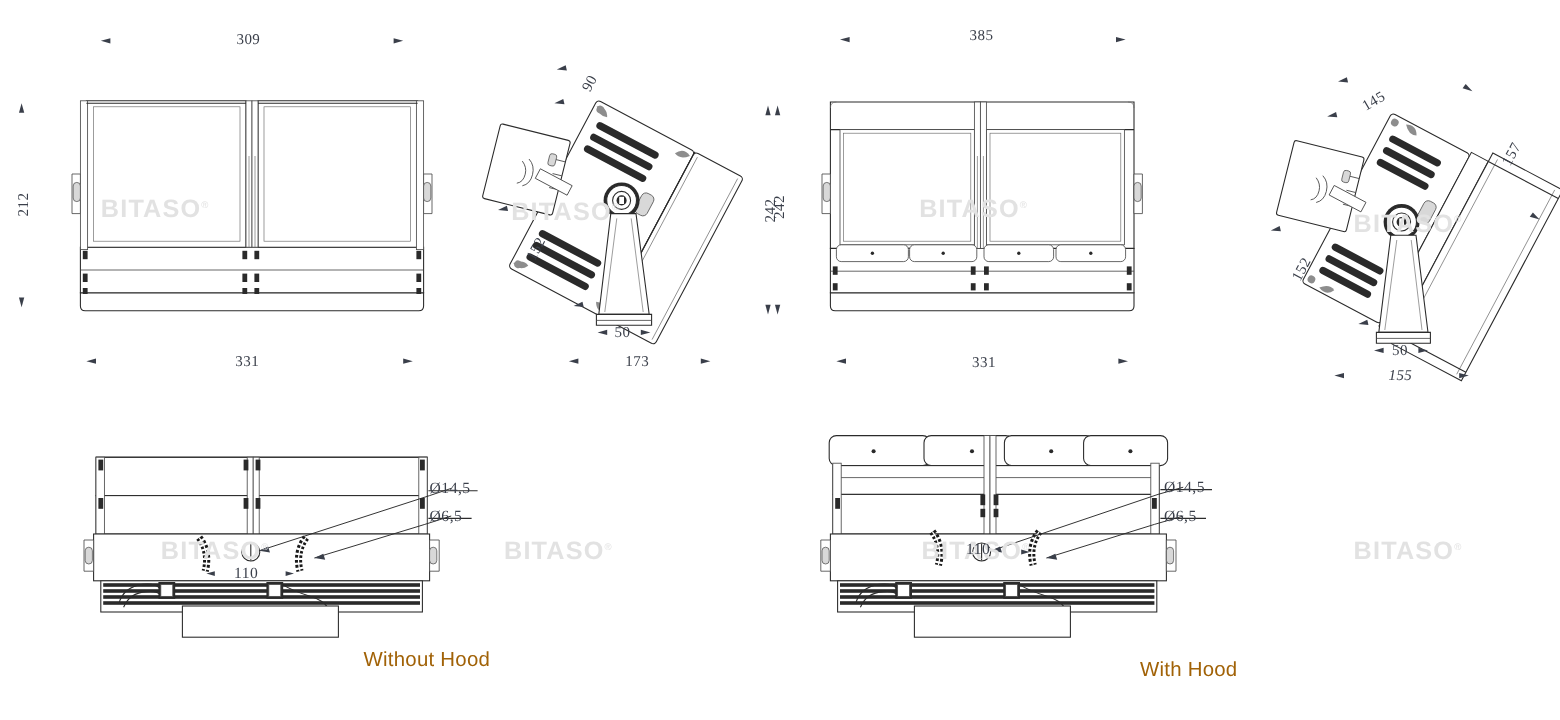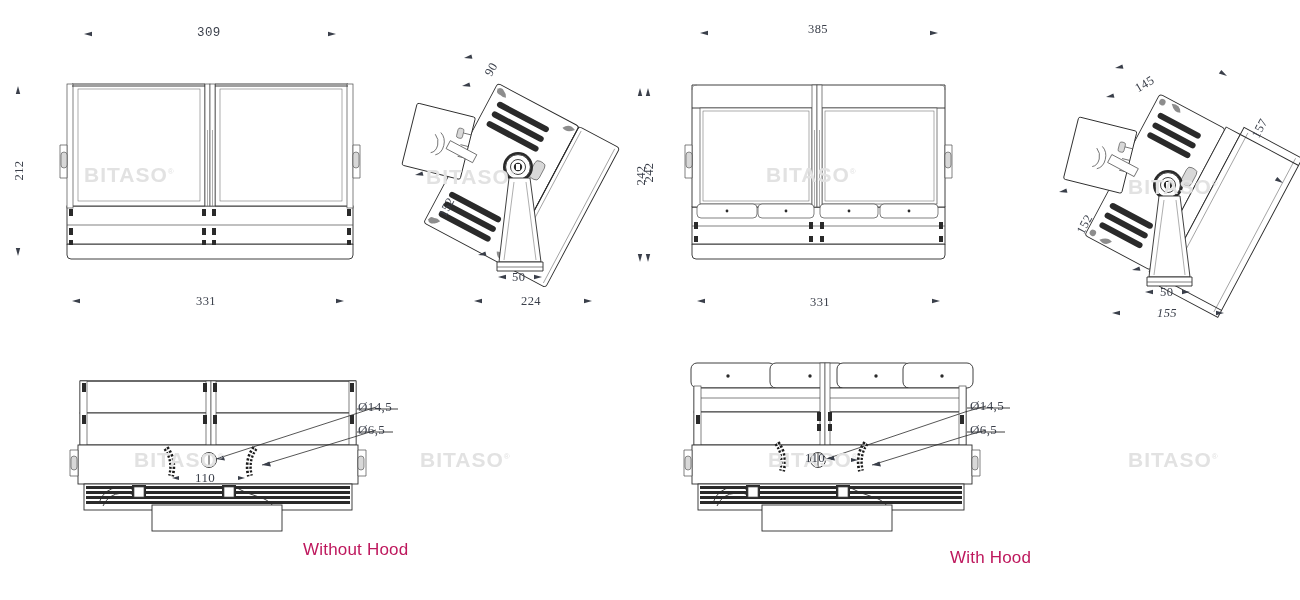--- a/index.html
+++ b/index.html
@@ -5,21 +5,21 @@
 <style>
   html,body{margin:0;padding:0;background:#ffffff;}
   body{
     width:1300px;height:600px;overflow:hidden;position:relative;
     font-family:"Liberation Serif", serif;
   }
   #sheet{position:absolute;inset:0;width:1300px;height:600px;}
   .cap{
     position:absolute;
     font-family:"Liberation Sans", sans-serif;
-    font-size:17px;color:#be185d;letter-spacing:.2px;white-space:nowrap;
+    font-size:17px;color:#a16207;letter-spacing:.2px;white-space:nowrap;
   }
   .dim{
     position:absolute;
     font-family:"Liberation Serif", serif;
     font-size:12.5px;color:#3a3f4a;white-space:nowrap;
     letter-spacing:.4px;
   }
   .dim.rot{transform-origin:center center;transform:rotate(-90deg);}
   .dim.big{font-size:13px;}
   .wm{
@@ -486,29 +486,29 @@
   <div class="wm" style="left:420px;top:448px;">
     <span>BITASO</span><sup>®</sup>
   </div>
   <div class="wm" style="left:768px;top:448px;">
     <span>BITASO</span><sup>®</sup>
   </div>
   <div class="wm" style="left:1128px;top:448px;">
     <span>BITASO</span><sup>®</sup>
   </div>
 
-  <div class="dim" style="left:197px;top:26px;font-family:Liberation Mono, monospace;">309</div>
+  <div class="dim" style="left:197px;top:26px;">309</div>
   <div class="dim" style="left:196px;top:294px;">331</div>
   <div class="dim rot" style="left:10px;top:163px;">212</div>
 
   <div class="dim" style="left:485px;top:62px;transform:rotate(-62deg);">90</div>
   <div class="dim rot" style="left:632px;top:168px;">242</div>
   <div class="dim" style="left:437px;top:200px;transform:rotate(-62deg);">152</div>
   <div class="dim" style="left:512px;top:270px;">50</div>
-  <div class="dim" style="left:521px;top:294px;">224</div>
+  <div class="dim" style="left:521px;top:294px;">173</div>
 
   <div class="dim" style="left:808px;top:22px;">385</div>
   <div class="dim" style="left:810px;top:295px;">331</div>
   <div class="dim rot" style="left:640px;top:165px;">242</div>
 
   <div class="dim" style="left:1135px;top:77px;transform:rotate(-30deg);">145</div>
   <div class="dim" style="left:1250px;top:121px;transform:rotate(-62deg);">157</div>
   <div class="dim" style="left:1075px;top:217px;transform:rotate(-62deg);">152</div>
   <div class="dim" style="left:1160px;top:285px;">50</div>
   <div class="dim" style="left:1157px;top:306px;font-style:italic;">155</div>

